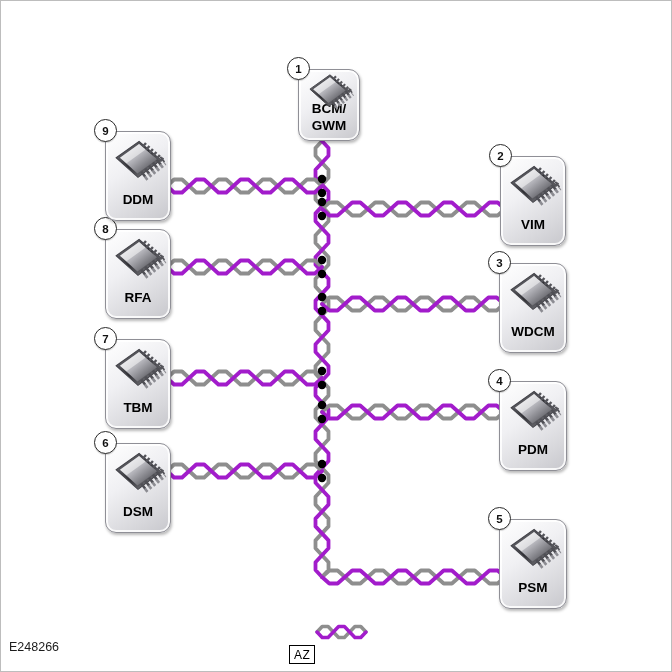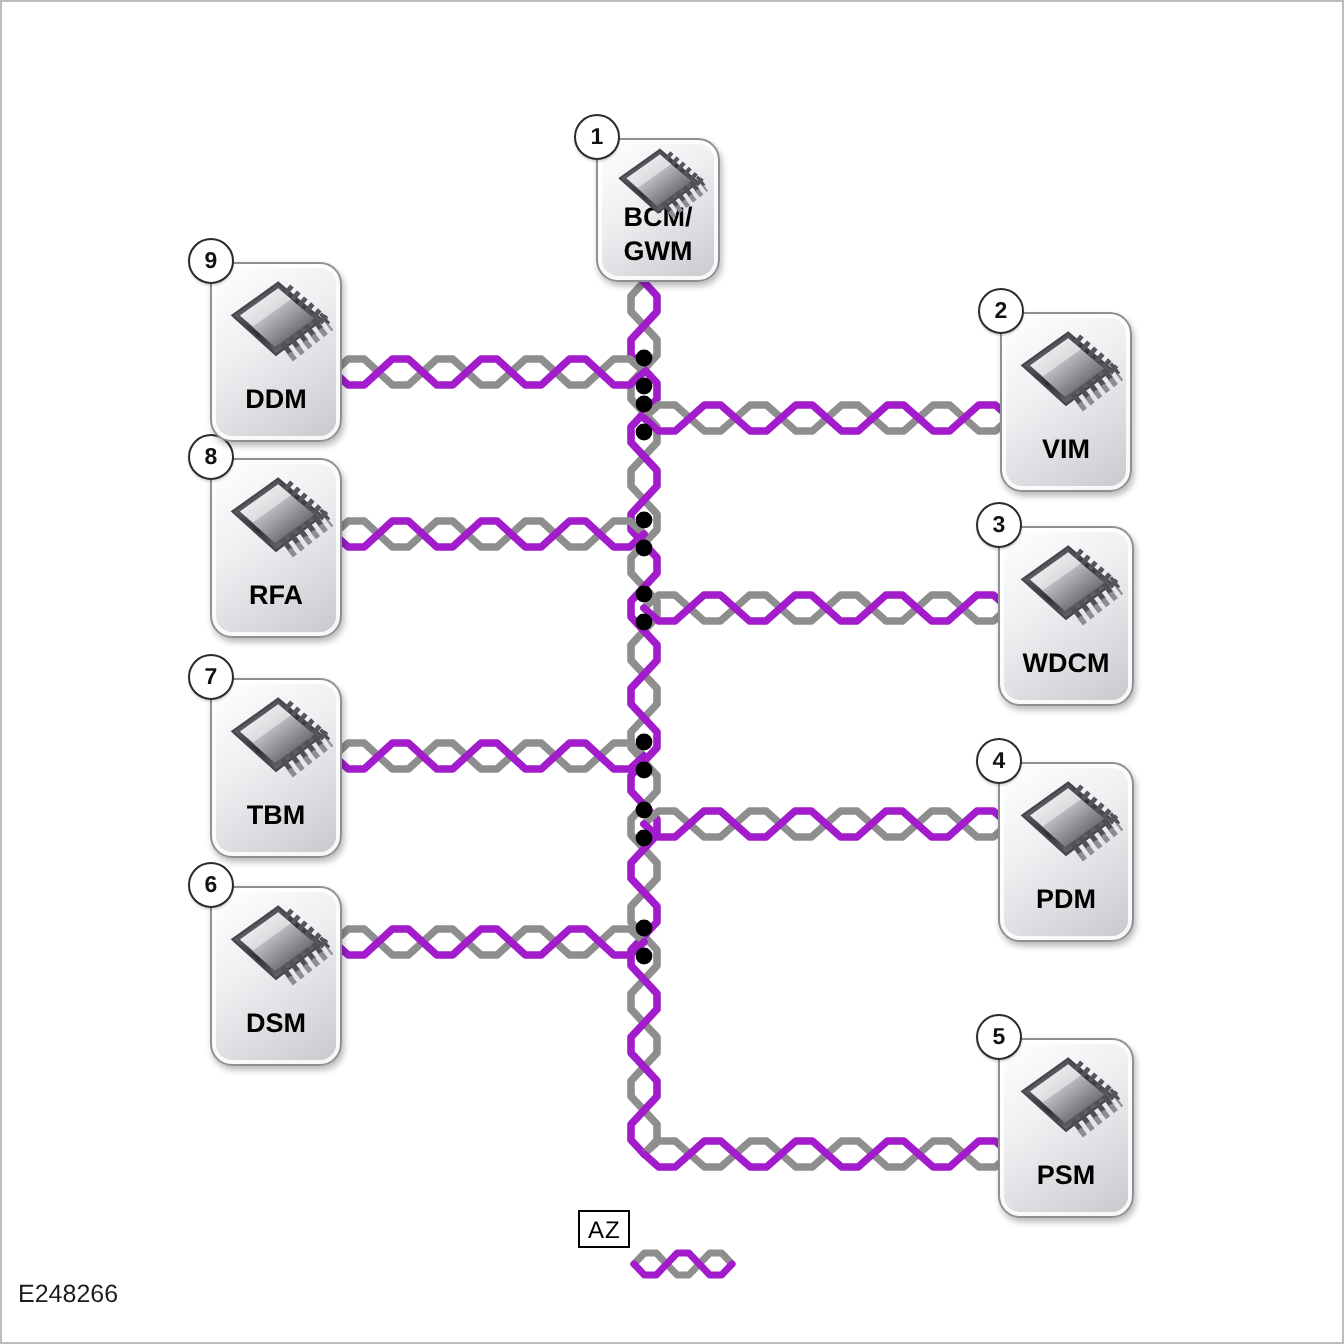--- a/index.html
+++ b/index.html
@@ -22,21 +22,21 @@
   .module .label{
     font-weight:bold;font-size:13.5px;line-height:1.25;color:#000;
     text-align:center;margin-bottom:11px;white-space:pre-line;
   }
   .module.top-module .label{margin-bottom:5px;}
   .badge{
     position:absolute;left:-12px;top:-13px;width:21px;height:21px;border-radius:50%;
     background:#fff;border:1.4px solid #2b2b2b;display:flex;align-items:center;justify-content:center;
     font-size:11.5px;font-weight:600;color:#111;box-shadow:0 1px 1px rgba(0,0,0,.15);
   }
-  .legend{position:absolute;left:288px;top:604px;display:flex;}
+  .legend{position:absolute;left:288px;top:644px;display:flex;}
   .legend-box{
     border:1px solid #000;background:#fff;padding:0 4px;height:17px;
     display:flex;align-items:center;font-size:12px;color:#000;letter-spacing:.5px;
   }
   .figure-code{position:absolute;left:8px;top:639px;font-size:12.5px;color:#1c1c1c;}
 </style>
 </head>
 <body>
 
 <div class="stage">

